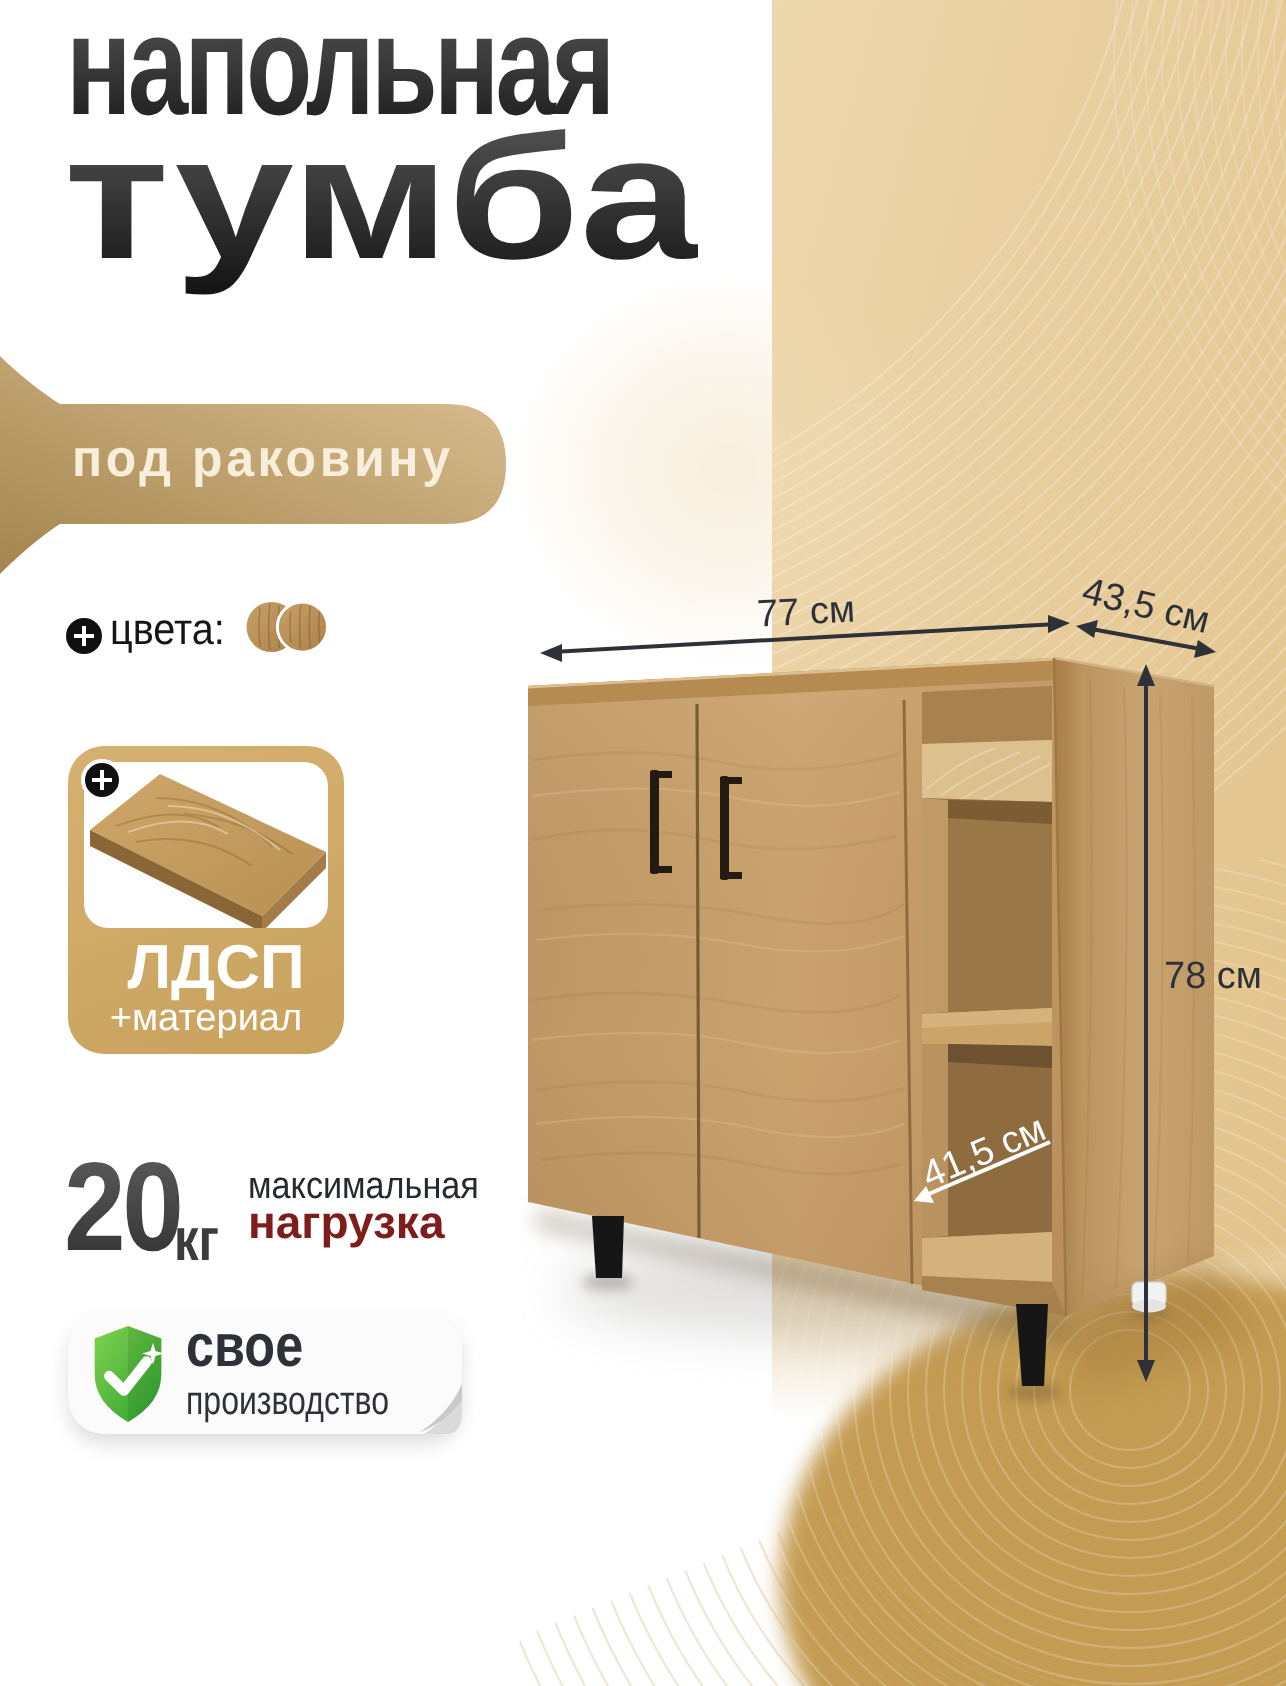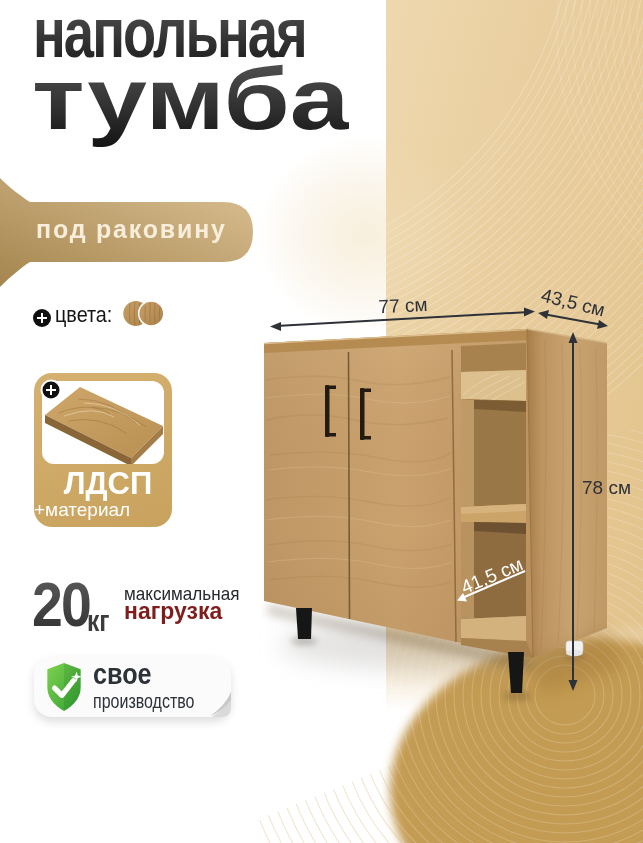--- a/index.html
+++ b/index.html
@@ -219,21 +219,21 @@
 </svg>
 
 <svg class="abs" style="left:40px;top:379px;" width="22" height="22" viewBox="0 0 22 22">
   <circle cx="11" cy="11" r="9.5" fill="#101010" stroke="#fff" stroke-width="2"></circle>
   <rect x="6" y="10" width="10" height="2" fill="#fff"></rect>
     <rect x="10" y="6" width="2" height="10" fill="#fff"></rect>
 </svg>
 
 <div class="abs" style="left:34px;top:466px;width:148px;text-align:center;font-weight:bold;font-size:31px;color:#ffffff;">ЛДСП</div>
 
-<div class="abs" style="left:34px;top:499px;width:138px;text-align:left;font-size:19px;color:#ffffff;">+материал</div>
+<div class="abs" style="left:34px;top:499px;width:138px;text-align:center;font-size:19px;color:#ffffff;">+материал</div>
 
 <div class="abs" style="left:32px;top:568px;font-weight:bold;font-size:63px;letter-spacing:-2px;
   background:linear-gradient(180deg,#5f5f5f,#2e2e2e);-webkit-background-clip:text;color:transparent;transform:scaleX(0.88);transform-origin:left top;">20</div>
 
 <div class="abs" style="left:87px;top:604px;font-weight:bold;font-size:30px;color:#3c3c3c;transform:scaleX(0.82);transform-origin:left top;">кг</div>
 
 <div class="abs" style="left:124px;top:583px;font-size:19px;color:#26292e;transform:scaleX(0.90);transform-origin:left top;">максимальная</div>
 
 <div class="abs" style="left:124px;top:598px;font-weight:bold;font-size:23px;color:#7f1d1d;transform:scaleX(1.0);transform-origin:left top;">нагрузка</div>
 

